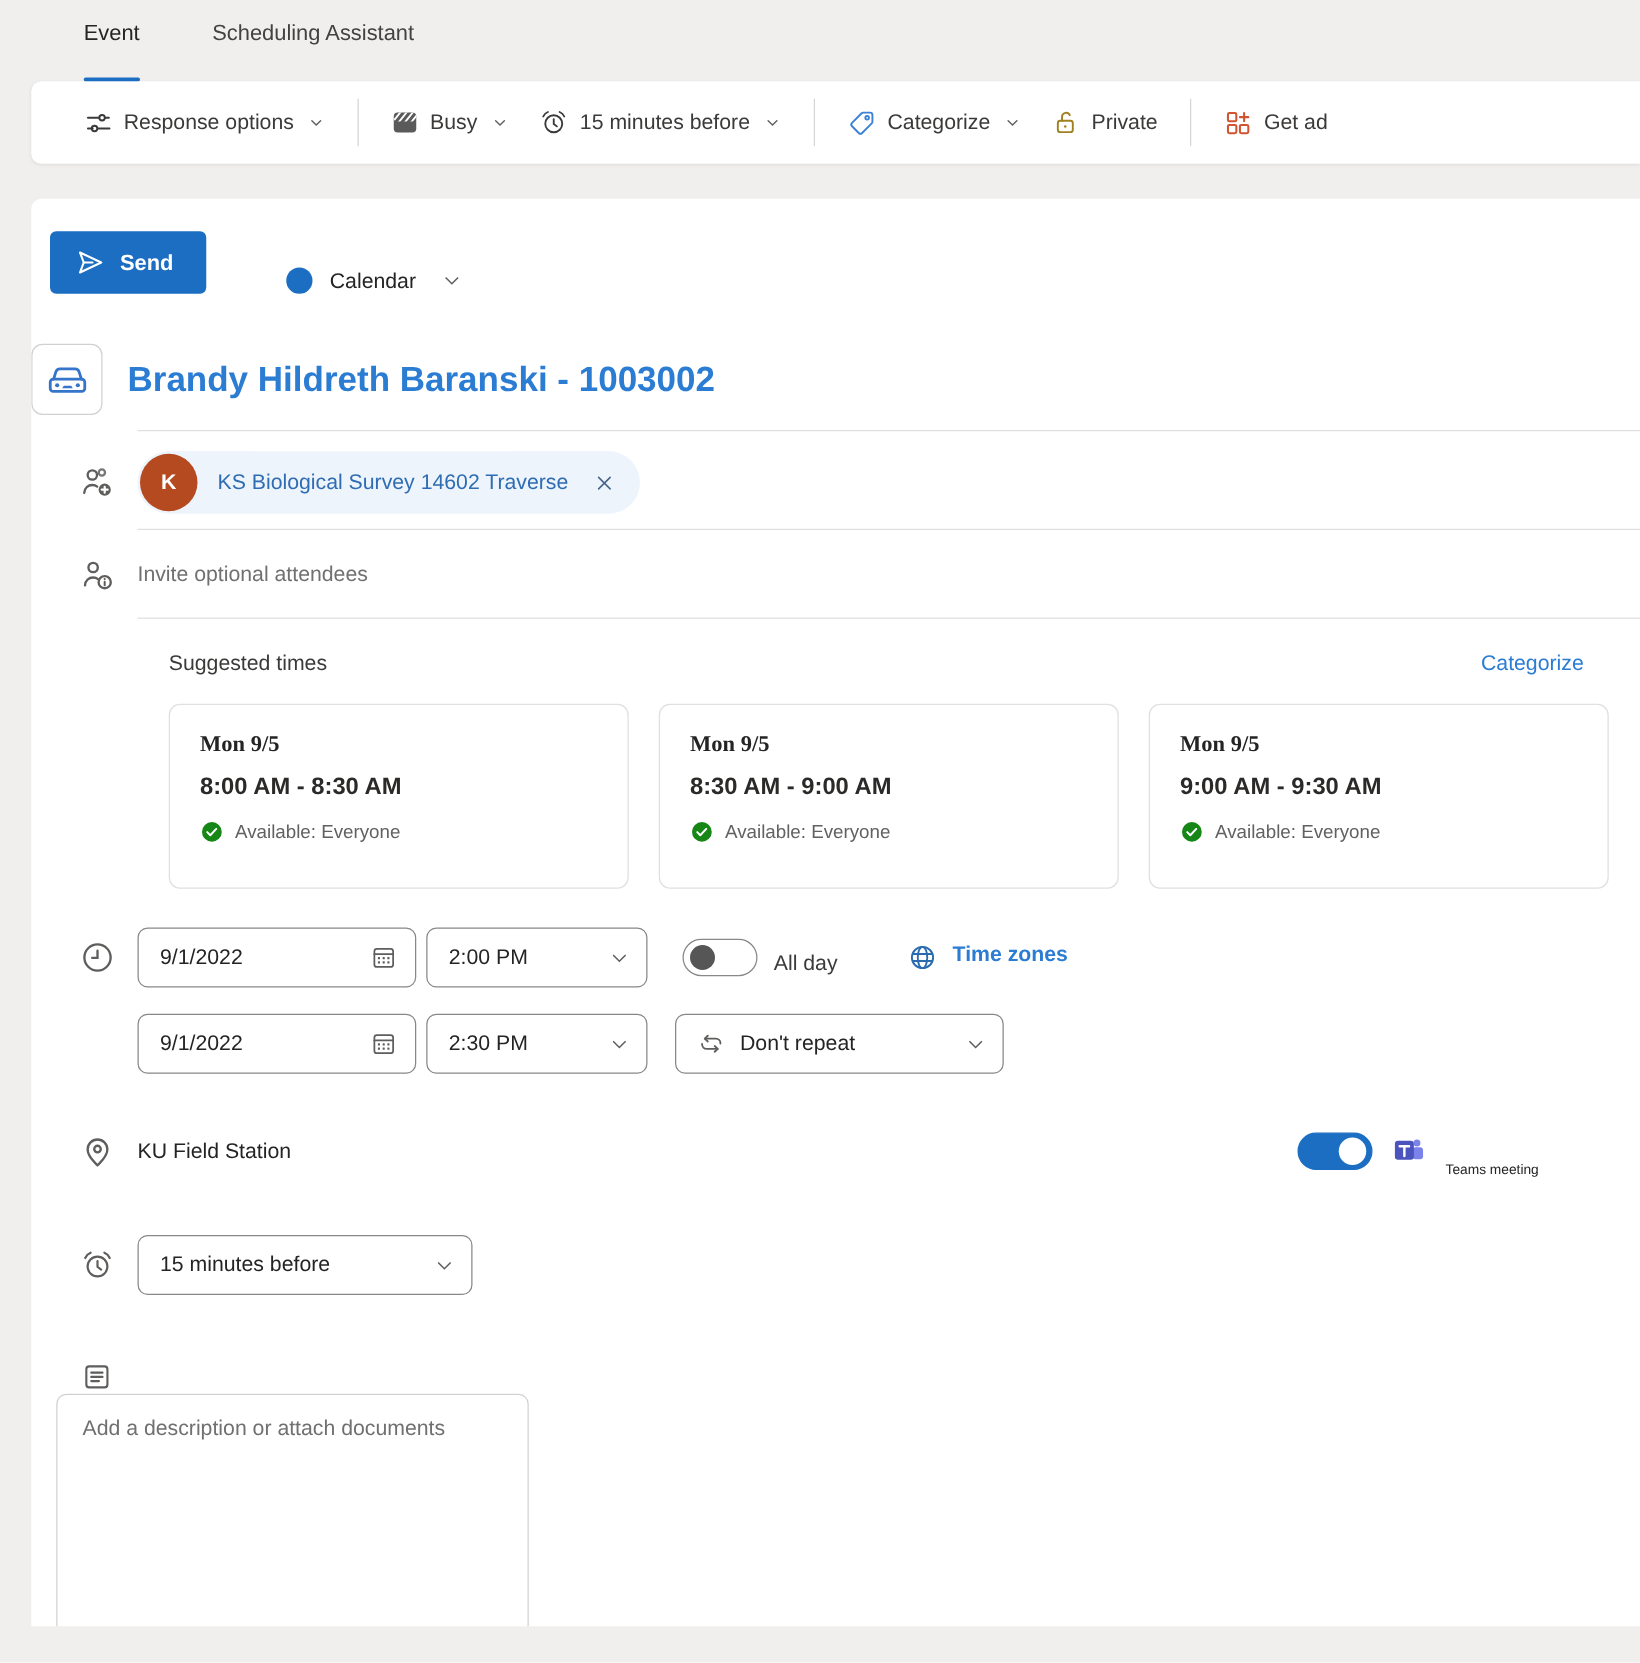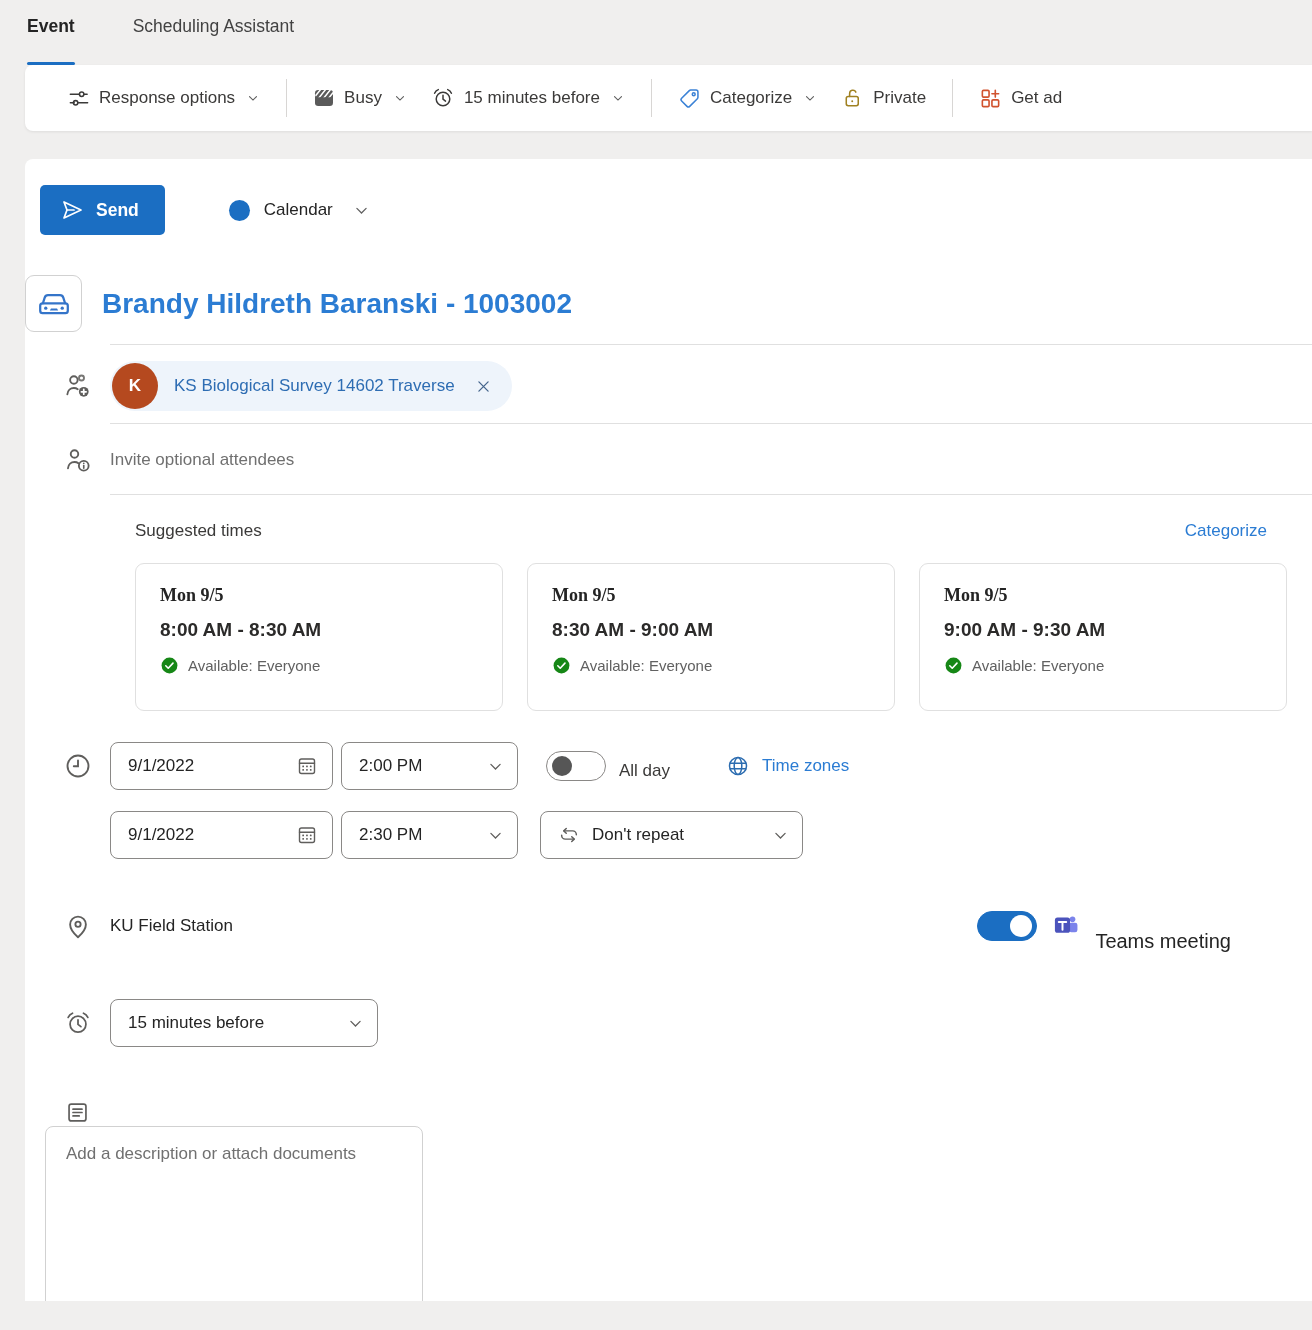--- a/index.html
+++ b/index.html
@@ -15,39 +15,39 @@
     --avatar:#b5491f; --chip-bg:#eef4fb; --chip-text:#2e6db3;
     --green:#168716; --teams:#4b53bc; --teams-light:#7b83eb;
     --lock-gold:#a08121; --addin:#d1532f; --smiley:#f0b93c;
     --gray-icon:#5f5e5c; --gray-text:#616161; --placeholder:#707070;
     --border:#8a8886; --light-border:#e0e0e0; --card-border:#d1d1d1;
   }
   svg{display:block}
   
   .tabs{ display:flex; gap:58px; padding:16px 0 0 27px; height:65px; }
   .tab{ font-size:17.5px; cursor:pointer; position:relative; padding-bottom:10px; color:#424242;}
-  .tab.active{ font-weight:700; color:#242424; }
+  .tab.active{ font-weight:400; color:#242424;margin-left:40px; }
   .tab.active::after{ content:""; position:absolute; left:0; right:0; bottom:0; height:3px; border-radius:2px; background:var(--accent); }
   
   .cmdbar{
     margin-left:25px; height:66px; background:#fff; border-radius:8px 0 0 8px;
     box-shadow:0 1px 3px rgba(0,0,0,.08); display:flex; align-items:center;
     padding-left:30px; white-space:nowrap; overflow:hidden;
   }
   .cmd{ display:flex; align-items:center; gap:9px; font-size:17px; color:#3b3a39; cursor:pointer; padding:8px 12px; border-radius:4px; }
   .cmd .chev{ color:#616161; margin-left:2px; }
   .vdiv{ width:1px; height:38px; background:#d8d6d4; margin:0 14px; flex:none; }
   
   .main{ margin-left:25px; margin-top:28px; background:#fff; border-radius:8px 0 0 0; height:1142px; padding-top:26px; overflow:hidden; }
   .row{ display:flex; align-items:center; padding-left:20px; }
   .icol{ width:65px; flex:none; display:flex; justify-content:center; color:var(--gray-icon); }
   .fieldarea{ flex:1; margin-right:27px; }
   .divider{ border-bottom:1px solid var(--light-border); margin-left:85px; margin-right:0; margin-top:12px; }
   
-  .sendrow{ display:flex; align-items:center; padding-left:15px; }
+  .sendrow{ display:flex; align-items:flex-end; padding-left:15px; }
   .send-btn{
     display:flex; align-items:center; gap:12px; background:var(--accent); color:#fff;
     font-size:17.5px; font-weight:700; border:none; border-radius:5px; padding:13px 26px 13px 20px; cursor:pointer;
   }
   .cal-select{ display:flex; align-items:center; gap:14px; margin-left:64px; cursor:pointer; font-size:17px; color:#242424; }
   .cal-dot{ width:21px; height:21px; border-radius:50%; background:var(--accent); }
   
   .titlerow{ margin-top:40px; display:flex; align-items:center; }
   .event-type-btn{ width:57px; height:57px; border:1px solid var(--card-border); border-radius:9px; background:#fff; display:flex; align-items:center; justify-content:center; cursor:pointer; color:#3474c9; flex:none;}
   .title-input{ margin-left:20px; font-size:28px; font-weight:700; color:var(--title-blue); flex:1; }
@@ -71,28 +71,28 @@
   .inputbox .grow{ flex:1; }
   .dtrow{ margin-top:31px; }
   .dtrow2{ margin-top:21px; }
   .w-date{ width:223px; }
   .w-time{ width:177px; margin-left:8px; }
   .toggle{ width:60px; height:30px; border:1px solid var(--border); border-radius:16px; background:#fff; position:relative; cursor:pointer; flex:none; }
   .toggle .knob{ position:absolute; top:4px; left:5px; width:20px; height:20px; border-radius:50%; background:#565656; }
   .toggle.on{ background:var(--accent); border-color:var(--accent); }
   .toggle.on .knob{ left:auto; right:4px; top:3px; width:22px; height:22px; background:#fff; }
   .allday{ display:flex; align-items:flex-end; gap:13px; margin-left:28px; font-size:17px; color:#3b3a39; }
-  .tz{ display:flex; align-items:center; gap:12px; margin-left:56px; cursor:pointer; }
+  .tz{ display:flex; gap:12px; margin-left:56px; cursor:pointer;font-weight:bold; }
   .tz span{ font-size:17px; color:var(--link); }
   .repeatbox{ width:263px; margin-left:22px; gap:12px; }
   
   .locrow{ margin-top:40px; }
   .locname{ font-size:17px; color:#242424; flex:1; }
   .teams{ display:flex; align-items:center; gap:15px; margin-right:54px; }
-  .teams .lbl{ font-size:20px; color:#242424;margin-top:31px; }
+  .teams .lbl{ font-size:11px; color:#242424;margin-top:31px; }
   
   .remrow{ margin-top:46px; }
   .rembox{ width:268px; }
   
   .descrow{ margin-top:30px; align-items:flex-start;flex-direction:column; }
   .descbox{ border:1px solid var(--card-border); border-radius:8px; height:228px; display:flex; flex-direction:column; }
   .desc-input{ flex:1; padding:17px 20px; font-size:17px; color:var(--placeholder); cursor:text; }
   .desc-toolbar{ display:flex; align-items:center; gap:36px; padding:0 0 16px 26px; }
   .tbtn{ display:flex; align-items:center; gap:6px; color:var(--gray-icon); cursor:pointer; }
 </style>

